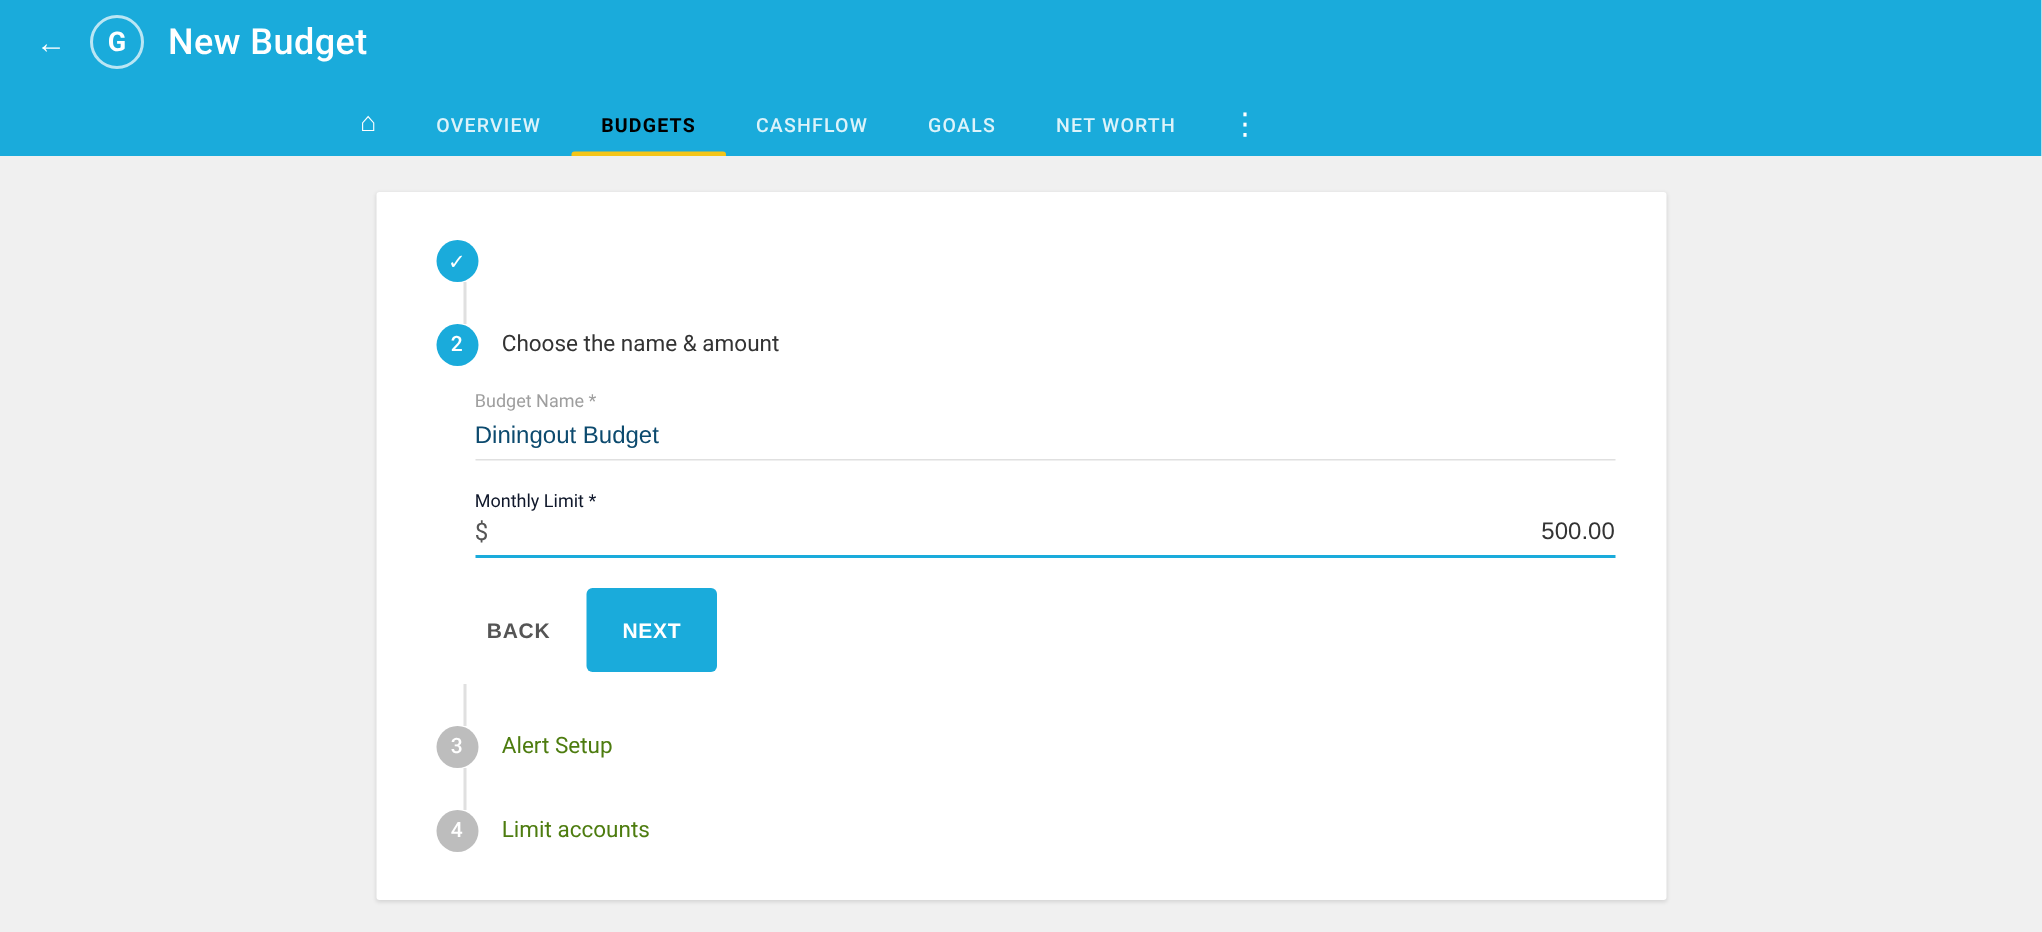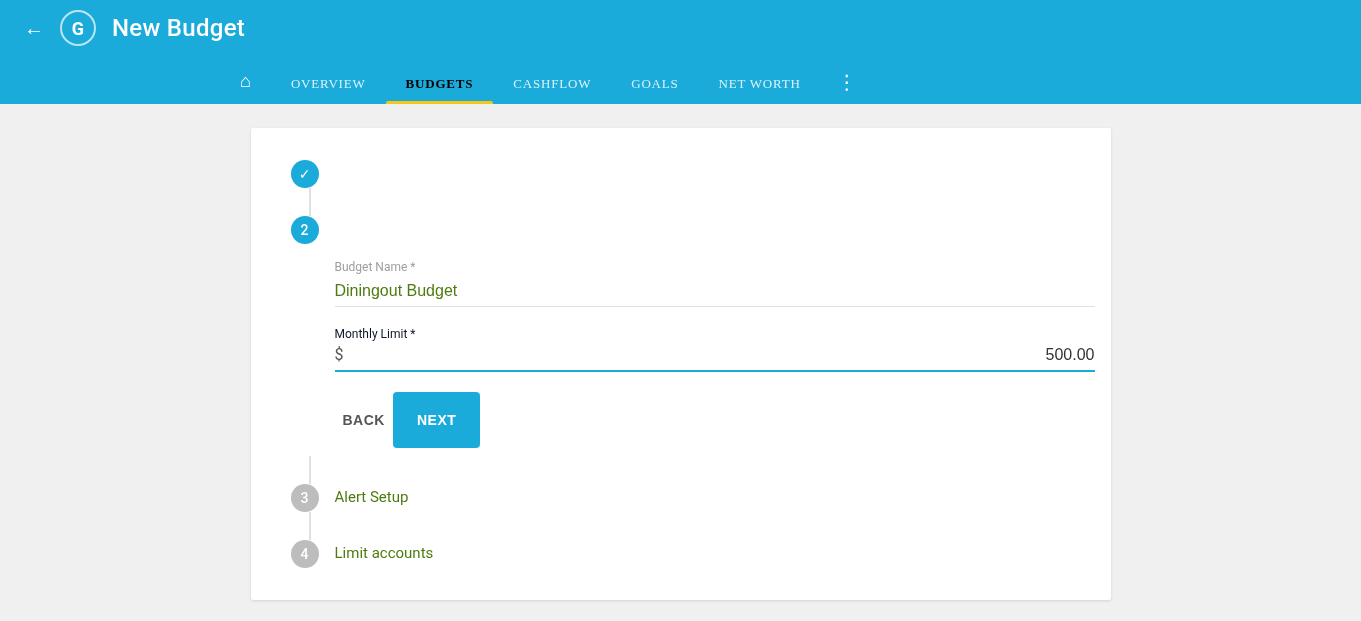--- a/index.html
+++ b/index.html
@@ -56,21 +56,20 @@
     }
     .nav-item {
       color: rgba(255,255,255,0.85);
       font-size: 13px;
       font-weight: 500;
       letter-spacing: 0.8px;
       padding: 0 20px 12px;
       cursor: pointer;
       position: relative;
       text-transform: uppercase;
-      font-family: Liberation Serif, serif;
     }
     .nav-item.active {
       color: #000000;
       font-weight: 700;
     }
     .nav-item.active::after {
       content: '';
       position: absolute;
       bottom: 0;
       left: 0;
@@ -150,42 +149,42 @@
       font-weight: 400;
       color: #333;
       padding-top: 4px;
     }
     .step-label.inactive {
       color: #4d7c0f;
     }
 
     
     .step-content {
-      margin-left: 44px;
+      margin-left: 26px;
       margin-top: 16px;
       margin-bottom: 8px;
     }
     .field-group {
       margin-bottom: 20px;
     }
     .field-label {
       font-size: 12px;
       color: #9e9e9e;
       margin-bottom: 4px;
       display: block;
     }
     .field-label.active-label {
       color: #0f172a;
     }
     .field-input {
       width: 760px;
       border: none;
       border-bottom: 1px solid #e0e0e0;
       font-size: 16px;
-      color: #4d7c0f;
+      color: #0c4a6e;
       padding: 4px 0 6px;
       outline: none;
       background: transparent;
     }
     .amount-row {
       display: flex;
       align-items: center;
       gap: 8px;
       border-bottom: 2px solid #1aabdb;
       padding-bottom: 6px;
@@ -202,20 +201,21 @@
       outline: none;
       flex: 1;
       background: transparent;
       text-align: right;
     }
 
     
     .button-row {
       display: flex;
       align-items: center;
+      gap: 16px;
       margin-top: 16px;
     }
     .btn-back {
       background: transparent;
       border: none;
       color: #555;
       font-size: 14px;
       font-weight: 600;
       letter-spacing: 0.5px;
       cursor: pointer;
@@ -266,20 +266,21 @@
         <span class="check-icon">✓</span>
       </div>
     </div>
 
     <div class="step-connector"></div>
 
     <div class="step">
       <div class="step-circle active">
         <span>2</span>
       </div>
+      <span class="step-label">Choose the name &amp; amount</span>
     </div>
 
     <div class="step-content">
       <div class="field-group">
         <label class="field-label">Budget Name *</label>
         <input class="field-input" type="text" value="Diningout Budget" style="">
       </div>
       <div class="field-group">
         <label class="field-label active-label">Monthly Limit *</label>
         <div class="amount-row">

